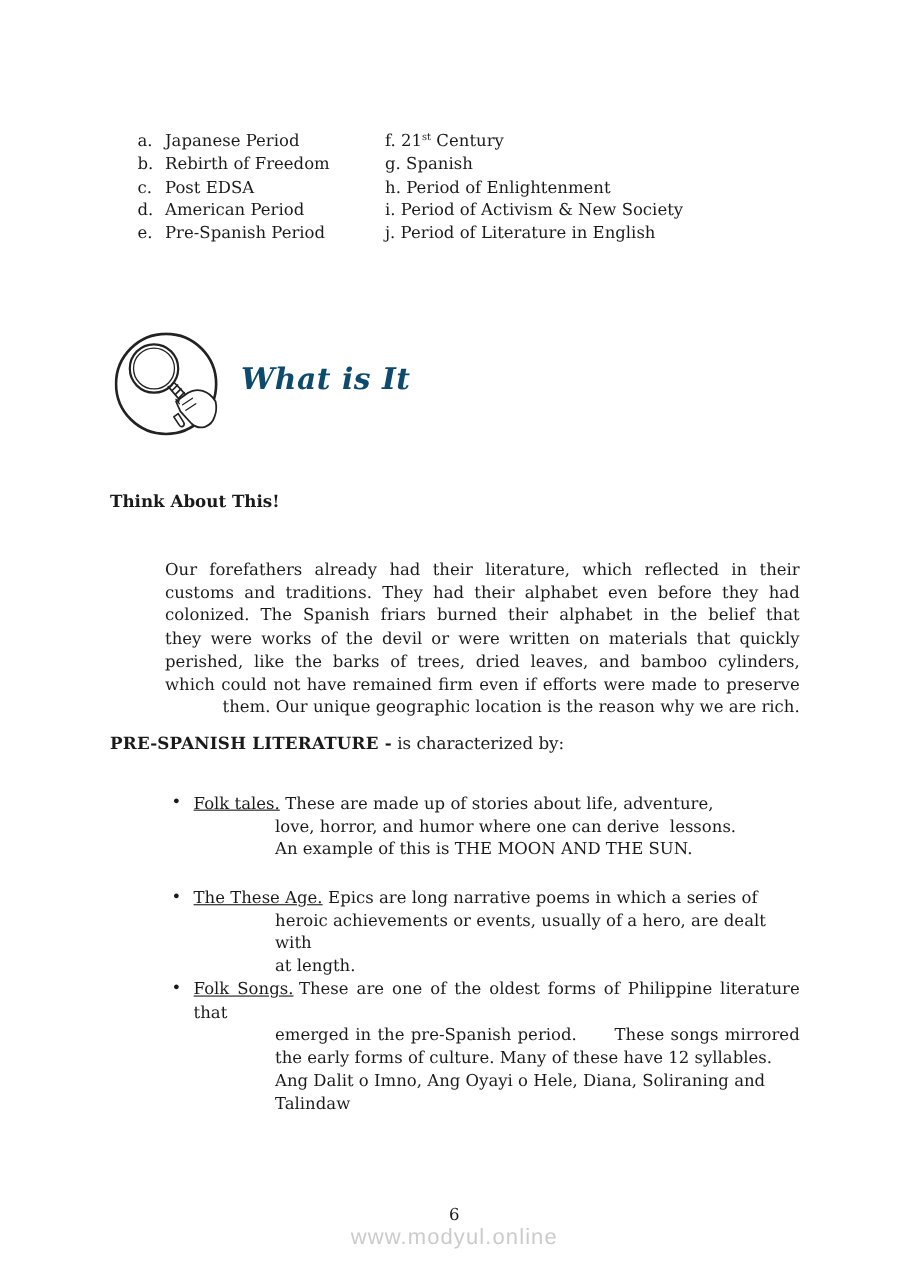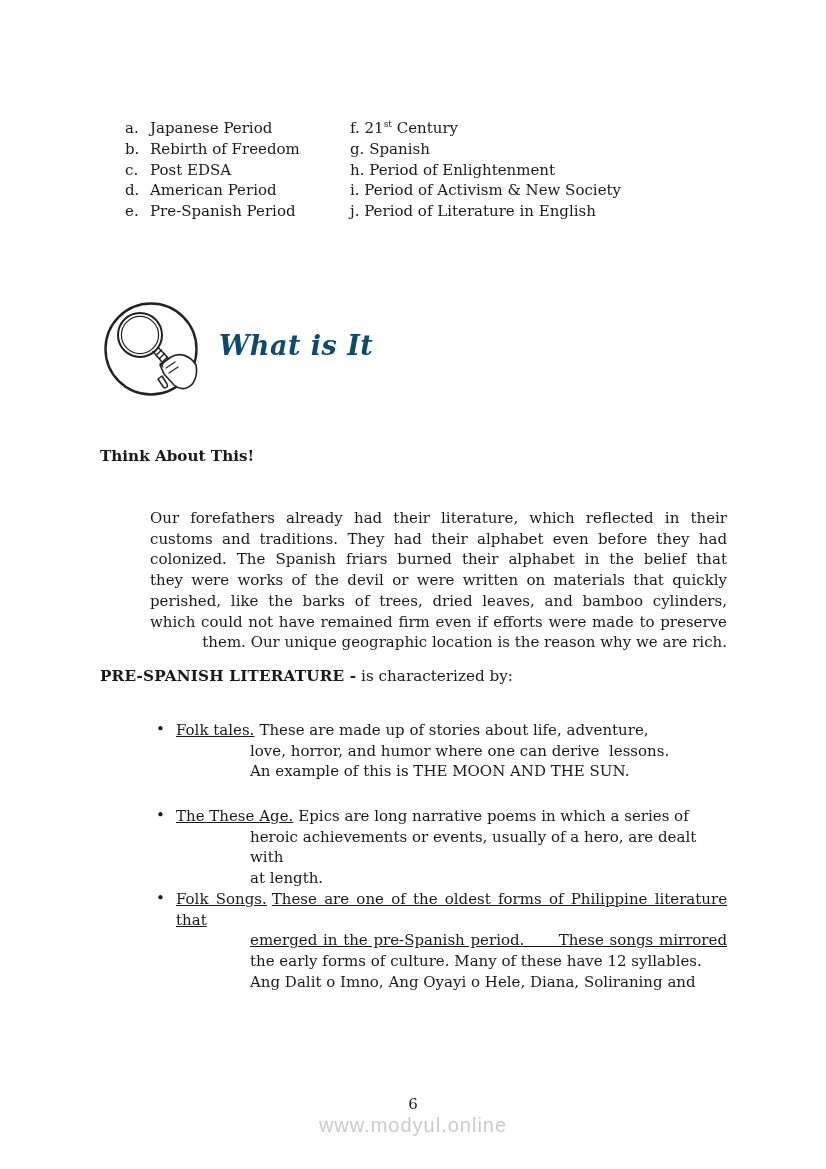--- a/index.html
+++ b/index.html
@@ -41,21 +41,21 @@
   .presp-heading b { font-weight:bold; letter-spacing:0.2px; }
 
   .bullet { position:absolute; width:572px; }
   .b1 { left:155px; top:720px; }
   .b2 { left:155px; top:806px; }
   .b3 { left:155px; top:889px; }
   .dot { position:absolute; left:1px; top:-1px; font-size:15px; }
   .bfirst { margin-left:21px; }
   .bcont  { margin-left:95px; }
   .bt { text-decoration:underline; margin-right:5px; }
-  .j { text-align:justify; text-align-last:justify;text-decoration:underline; }
+  .j { text-align:justify; text-align-last:justify; }
 
   .page-num  { position:absolute; left:0; top:1094px; width:826px; text-align:center; font-size:15px; }
   .watermark {
     position:absolute; left:0; top:1115px; width:826px; text-align:center;
     font-family:"Liberation Sans", sans-serif;
     font-size:20px; color:#cbcbcb; letter-spacing:1px;
   }
   .ic { stroke:#222; fill:none; stroke-linecap:round; stroke-linejoin:round; }
 </style>
 </head>
@@ -132,18 +132,19 @@
     <div class="bcont">heroic achievements or events, usually of a hero, are dealt with</div>
     <div class="bcont">at length.</div>
   </div>
 
   <div class="bullet b3">
     <span class="dot">•</span>
     <div class="bfirst j"><span class="bt">Folk Songs.</span><span>These are one of the oldest forms of Philippine literature that</span></div>
     <div class="bcont j">emerged in the pre-Spanish period.&nbsp;&nbsp;&nbsp;&nbsp;&nbsp; These songs mirrored</div>
     <div class="bcont">the early forms of culture. Many of these have 12 syllables.</div>
     <div class="bcont">Ang Dalit o Imno, Ang Oyayi o Hele, Diana, Soliraning and</div>
+    <div class="bcont">Talindaw</div>
   </div>
 
   <div class="page-num">6</div>
   <div class="watermark">www.modyul.online</div>
 
 </div>
 
 </body></html>

